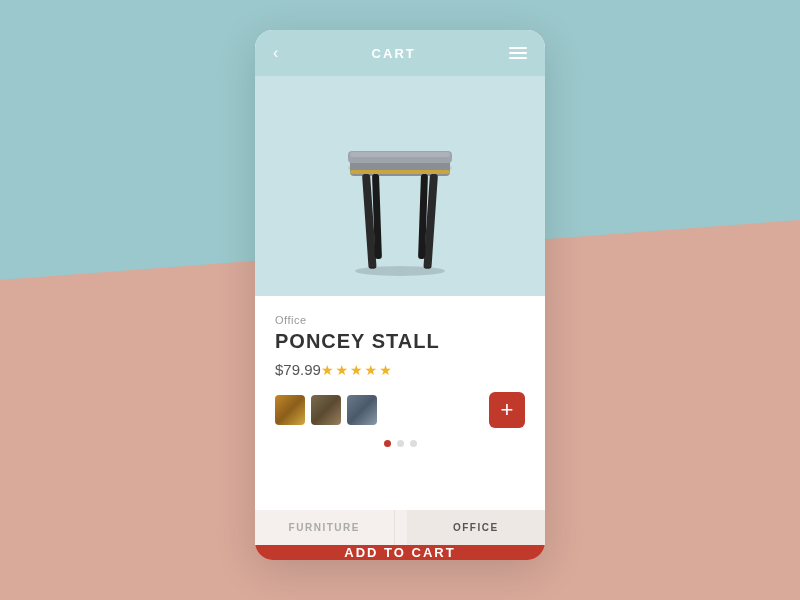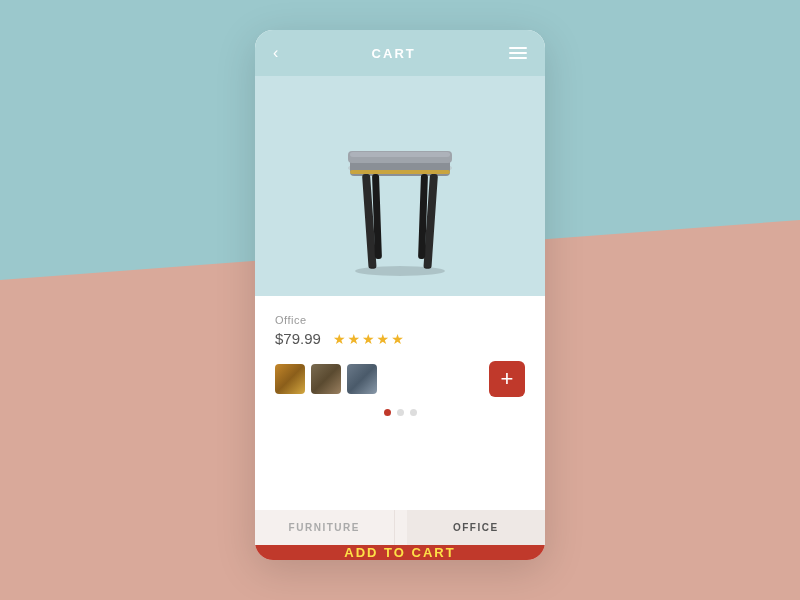--- a/index.html
+++ b/index.html
@@ -125,21 +125,20 @@
       font-size: 20px;
       font-weight: 700;
       color: #333;
       letter-spacing: 1px;
       margin-bottom: 8px;
     }
 
     .price-row {
       display: flex;
       align-items: center;
-      gap: 12px;
       margin-bottom: 14px;
     }
 
     .product-price {
       font-size: 15px;
       color: #555;
       font-weight: 500;
     }
 
     .stars {
@@ -248,21 +247,21 @@
     }
 
     .cat-tab.active {
       color: #555;
       background: #eee8e5;
     }
 
     
     .add-to-cart-btn {
       background: #c0392b;
-      color: #fde047;
+      color: #ffffff;
       text-align: center;
       font-size: 13px;
       font-weight: 700;
       letter-spacing: 2px;
       cursor: pointer;
       flex-shrink: 0;
     }
   </style>
 </head>
 <body>
@@ -304,20 +303,21 @@
       <rect x="52" y="78" width="7" height="85" rx="3" fill="#1a1a1a" transform="rotate(-2, 55, 78)"></rect>
 
       <rect x="101" y="78" width="7" height="85" rx="3" fill="#1a1a1a" transform="rotate(2, 104, 78)"></rect>
 
       <ellipse cx="80" cy="175" rx="45" ry="5" fill="#00000022"></ellipse>
     </svg>
   </div>
 
   <div class="product-info">
     <span class="product-category">Office</span>
+    <span class="product-name">PONCEY STALL</span>
 
     <div class="price-row">
       <span class="product-price">$79.99</span>
       <div class="stars">
         <span class="star">★</span>
         <span class="star">★</span>
         <span class="star">★</span>
         <span class="star">★</span>
         <span class="star half">★</span>
       </div>

